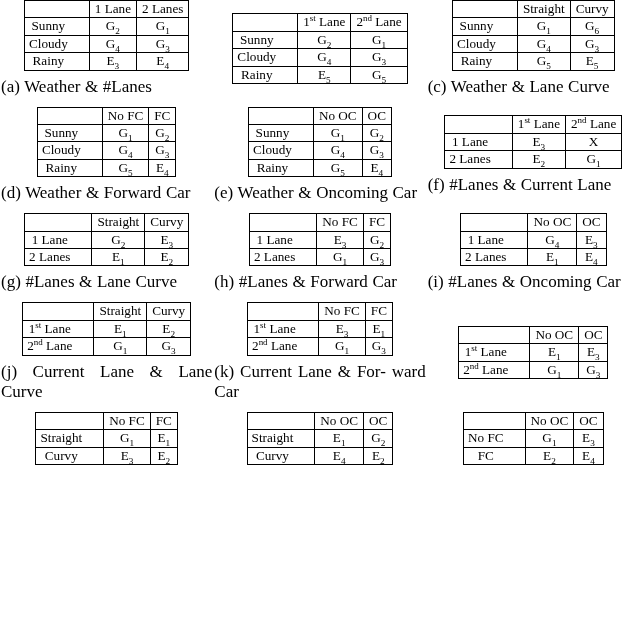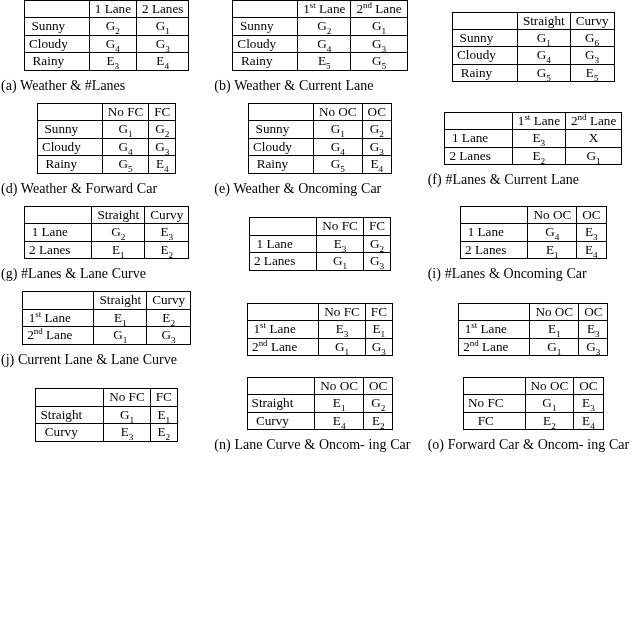--- a/index.html
+++ b/index.html
@@ -63,21 +63,21 @@
     font-size: 0.68em;
     vertical-align: super;
     line-height: 0;
   }
   .sub {
     font-size: 0.70em;
     vertical-align: sub;
     line-height: 0;
   }
   .caption {
-    font-size: 14px;
+    font-size: 17px;
     line-height: 1.22;
     text-align: justify;
     text-align-last: left;
     padding: 6px 1px 0 1px;
     box-sizing: border-box;
     hyphens: manual;
     word-spacing: 0.02em;
   }
   .caption .lbl { white-space: nowrap; }
   .spacer-row { height: 9px; }
@@ -140,21 +140,20 @@
                 <td>G<span class="sub">3</span></td>
               </tr>
               <tr>
                 <td class="rowhdr">Rainy</td>
                 <td>E<span class="sub">5</span></td>
                 <td>G<span class="sub">5</span></td>
               </tr>
             </tbody>
           </table>
         </div>
-        <div class="caption"><span class="lbl">(b)</span> <span>Weather</span> <span>&amp;</span> <span>Current</span> <span>Lane</span></div>
       </div>
       <div class="cellbox">
         <div class="tbl-wrap">
           <table class="mtbl">
             <thead>
               <tr>
                 <td class="blank rowhdr">&nbsp;</td>
                 <th>Straight</th>
                 <th>Curvy</th>
               </tr>
@@ -171,20 +170,21 @@
                 <td>G<span class="sub">3</span></td>
               </tr>
               <tr>
                 <td class="rowhdr">Rainy</td>
                 <td>G<span class="sub">5</span></td>
                 <td>E<span class="sub">5</span></td>
               </tr>
             </tbody>
           </table>
         </div>
+        <div class="caption"><span class="lbl">(c)</span> <span>Weather</span> <span>&amp;</span> <span>Lane</span> <span>Curve</span></div>
       </div>
     </div>
     <div class="spacer-row"></div>
     <div class="grid-row">
       <div class="cellbox">
         <div class="tbl-wrap">
           <table class="mtbl">
             <thead>
               <tr>
                 <td class="blank rowhdr">&nbsp;</td>
@@ -316,20 +316,21 @@
                 <td>G<span class="sub">2</span></td>
               </tr>
               <tr>
                 <td class="rowhdr">2 Lanes</td>
                 <td>G<span class="sub">1</span></td>
                 <td>G<span class="sub">3</span></td>
               </tr>
             </tbody>
           </table>
         </div>
+        <div class="caption"><span class="lbl">(h)</span> <span>#Lanes</span> <span>&amp;</span> <span>Forward</span> <span>Car</span></div>
       </div>
       <div class="cellbox">
         <div class="tbl-wrap">
           <table class="mtbl">
             <thead>
               <tr>
                 <td class="blank rowhdr">&nbsp;</td>
                 <th>No OC</th>
                 <th>OC</th>
               </tr>
@@ -396,20 +397,21 @@
                 <td>E<span class="sub">1</span></td>
               </tr>
               <tr>
                 <td class="rowhdr">2<span class="sup">nd</span> Lane</td>
                 <td>G<span class="sub">1</span></td>
                 <td>G<span class="sub">3</span></td>
               </tr>
             </tbody>
           </table>
         </div>
+        <div class="caption"><span class="lbl">(k)</span> <span>Current</span> <span>Lane</span> <span>&amp;</span> <span>For-</span> <span>ward</span> <span>Car</span></div>
       </div>
       <div class="cellbox">
         <div class="tbl-wrap">
           <table class="mtbl">
             <thead>
               <tr>
                 <td class="blank rowhdr">&nbsp;</td>
                 <th>No OC</th>
                 <th>OC</th>
               </tr>
@@ -474,21 +476,20 @@
                 <td>G<span class="sub">2</span></td>
               </tr>
               <tr>
                 <td class="rowhdr">Curvy</td>
                 <td>E<span class="sub">4</span></td>
                 <td>E<span class="sub">2</span></td>
               </tr>
             </tbody>
           </table>
         </div>
-        <div class="caption"><span class="lbl">(n)</span> <span>Lane</span> <span>Curve</span> <span>&amp;</span> <span>Oncom-</span> <span>ing</span> <span>Car</span></div>
       </div>
       <div class="cellbox">
         <div class="tbl-wrap">
           <table class="mtbl">
             <thead>
               <tr>
                 <td class="blank rowhdr">&nbsp;</td>
                 <th>No OC</th>
                 <th>OC</th>
               </tr>
@@ -500,16 +501,15 @@
                 <td>E<span class="sub">3</span></td>
               </tr>
               <tr>
                 <td class="rowhdr">FC</td>
                 <td>E<span class="sub">2</span></td>
                 <td>E<span class="sub">4</span></td>
               </tr>
             </tbody>
           </table>
         </div>
-        <div class="caption"><span class="lbl">(o)</span> <span>Forward</span> <span>Car</span> <span>&amp;</span> <span>Oncom-</span> <span>ing</span> <span>Car</span></div>
       </div>
     </div>
   </div>
 
 </body></html>

